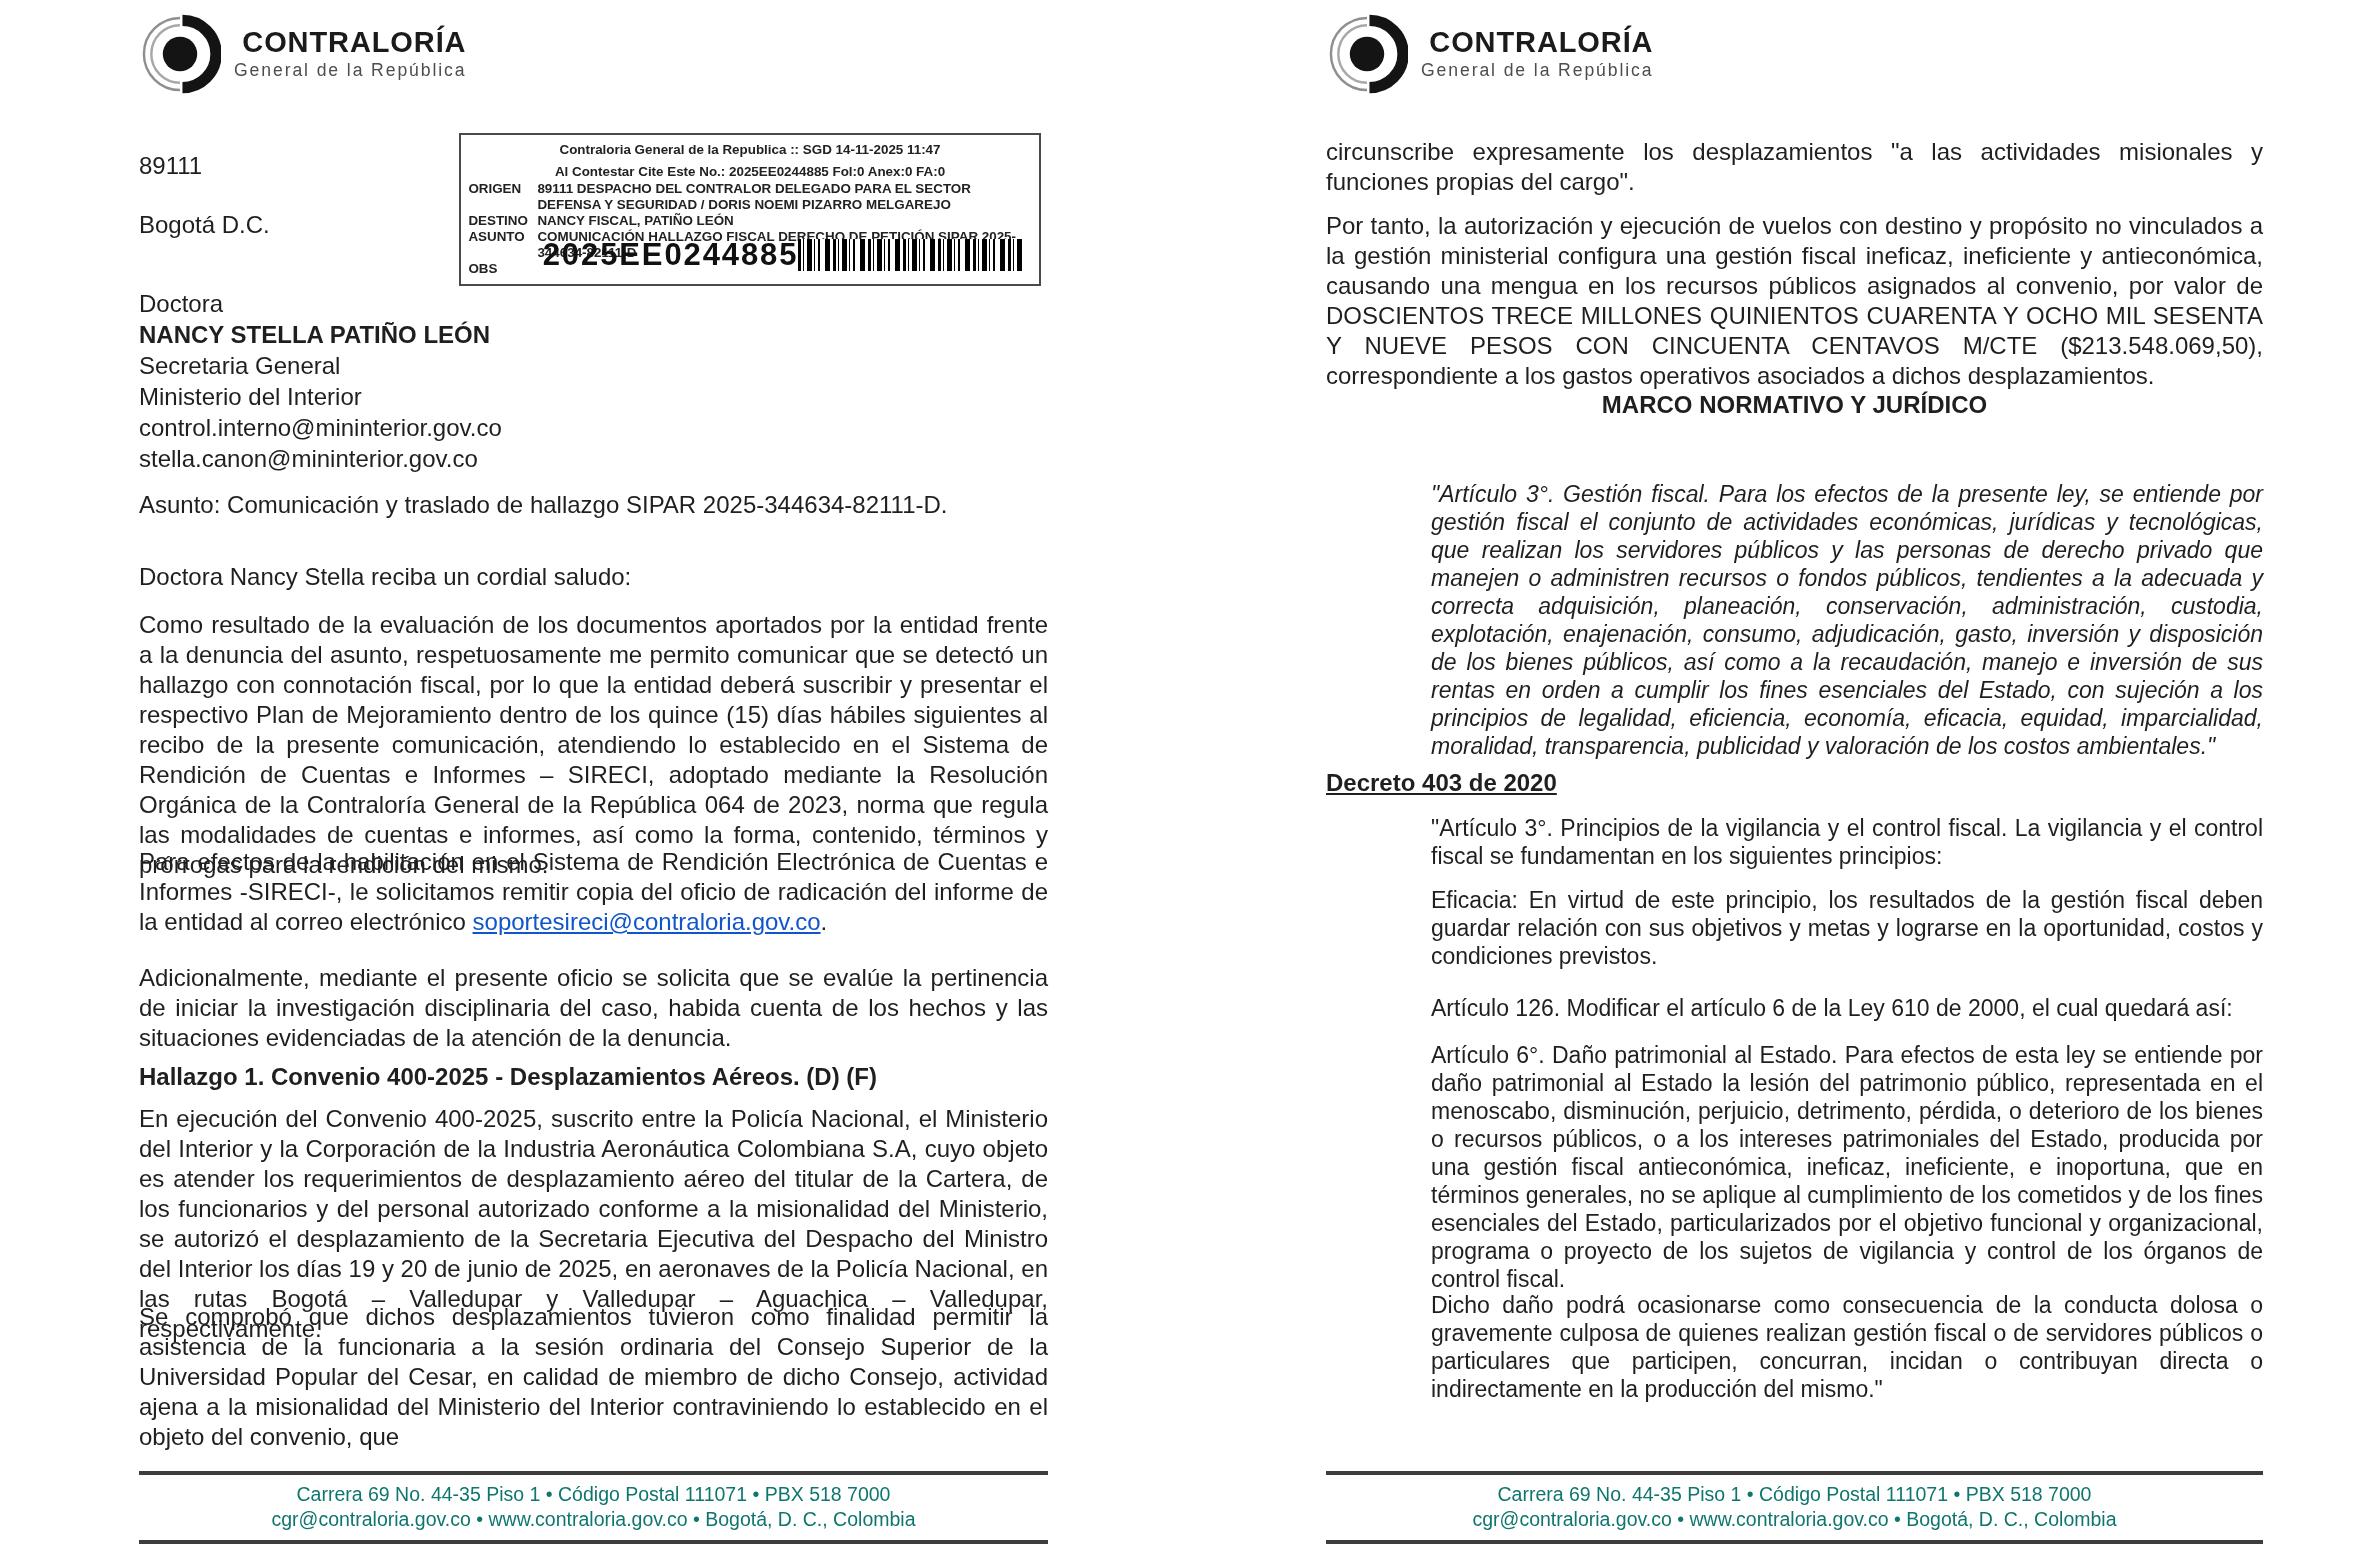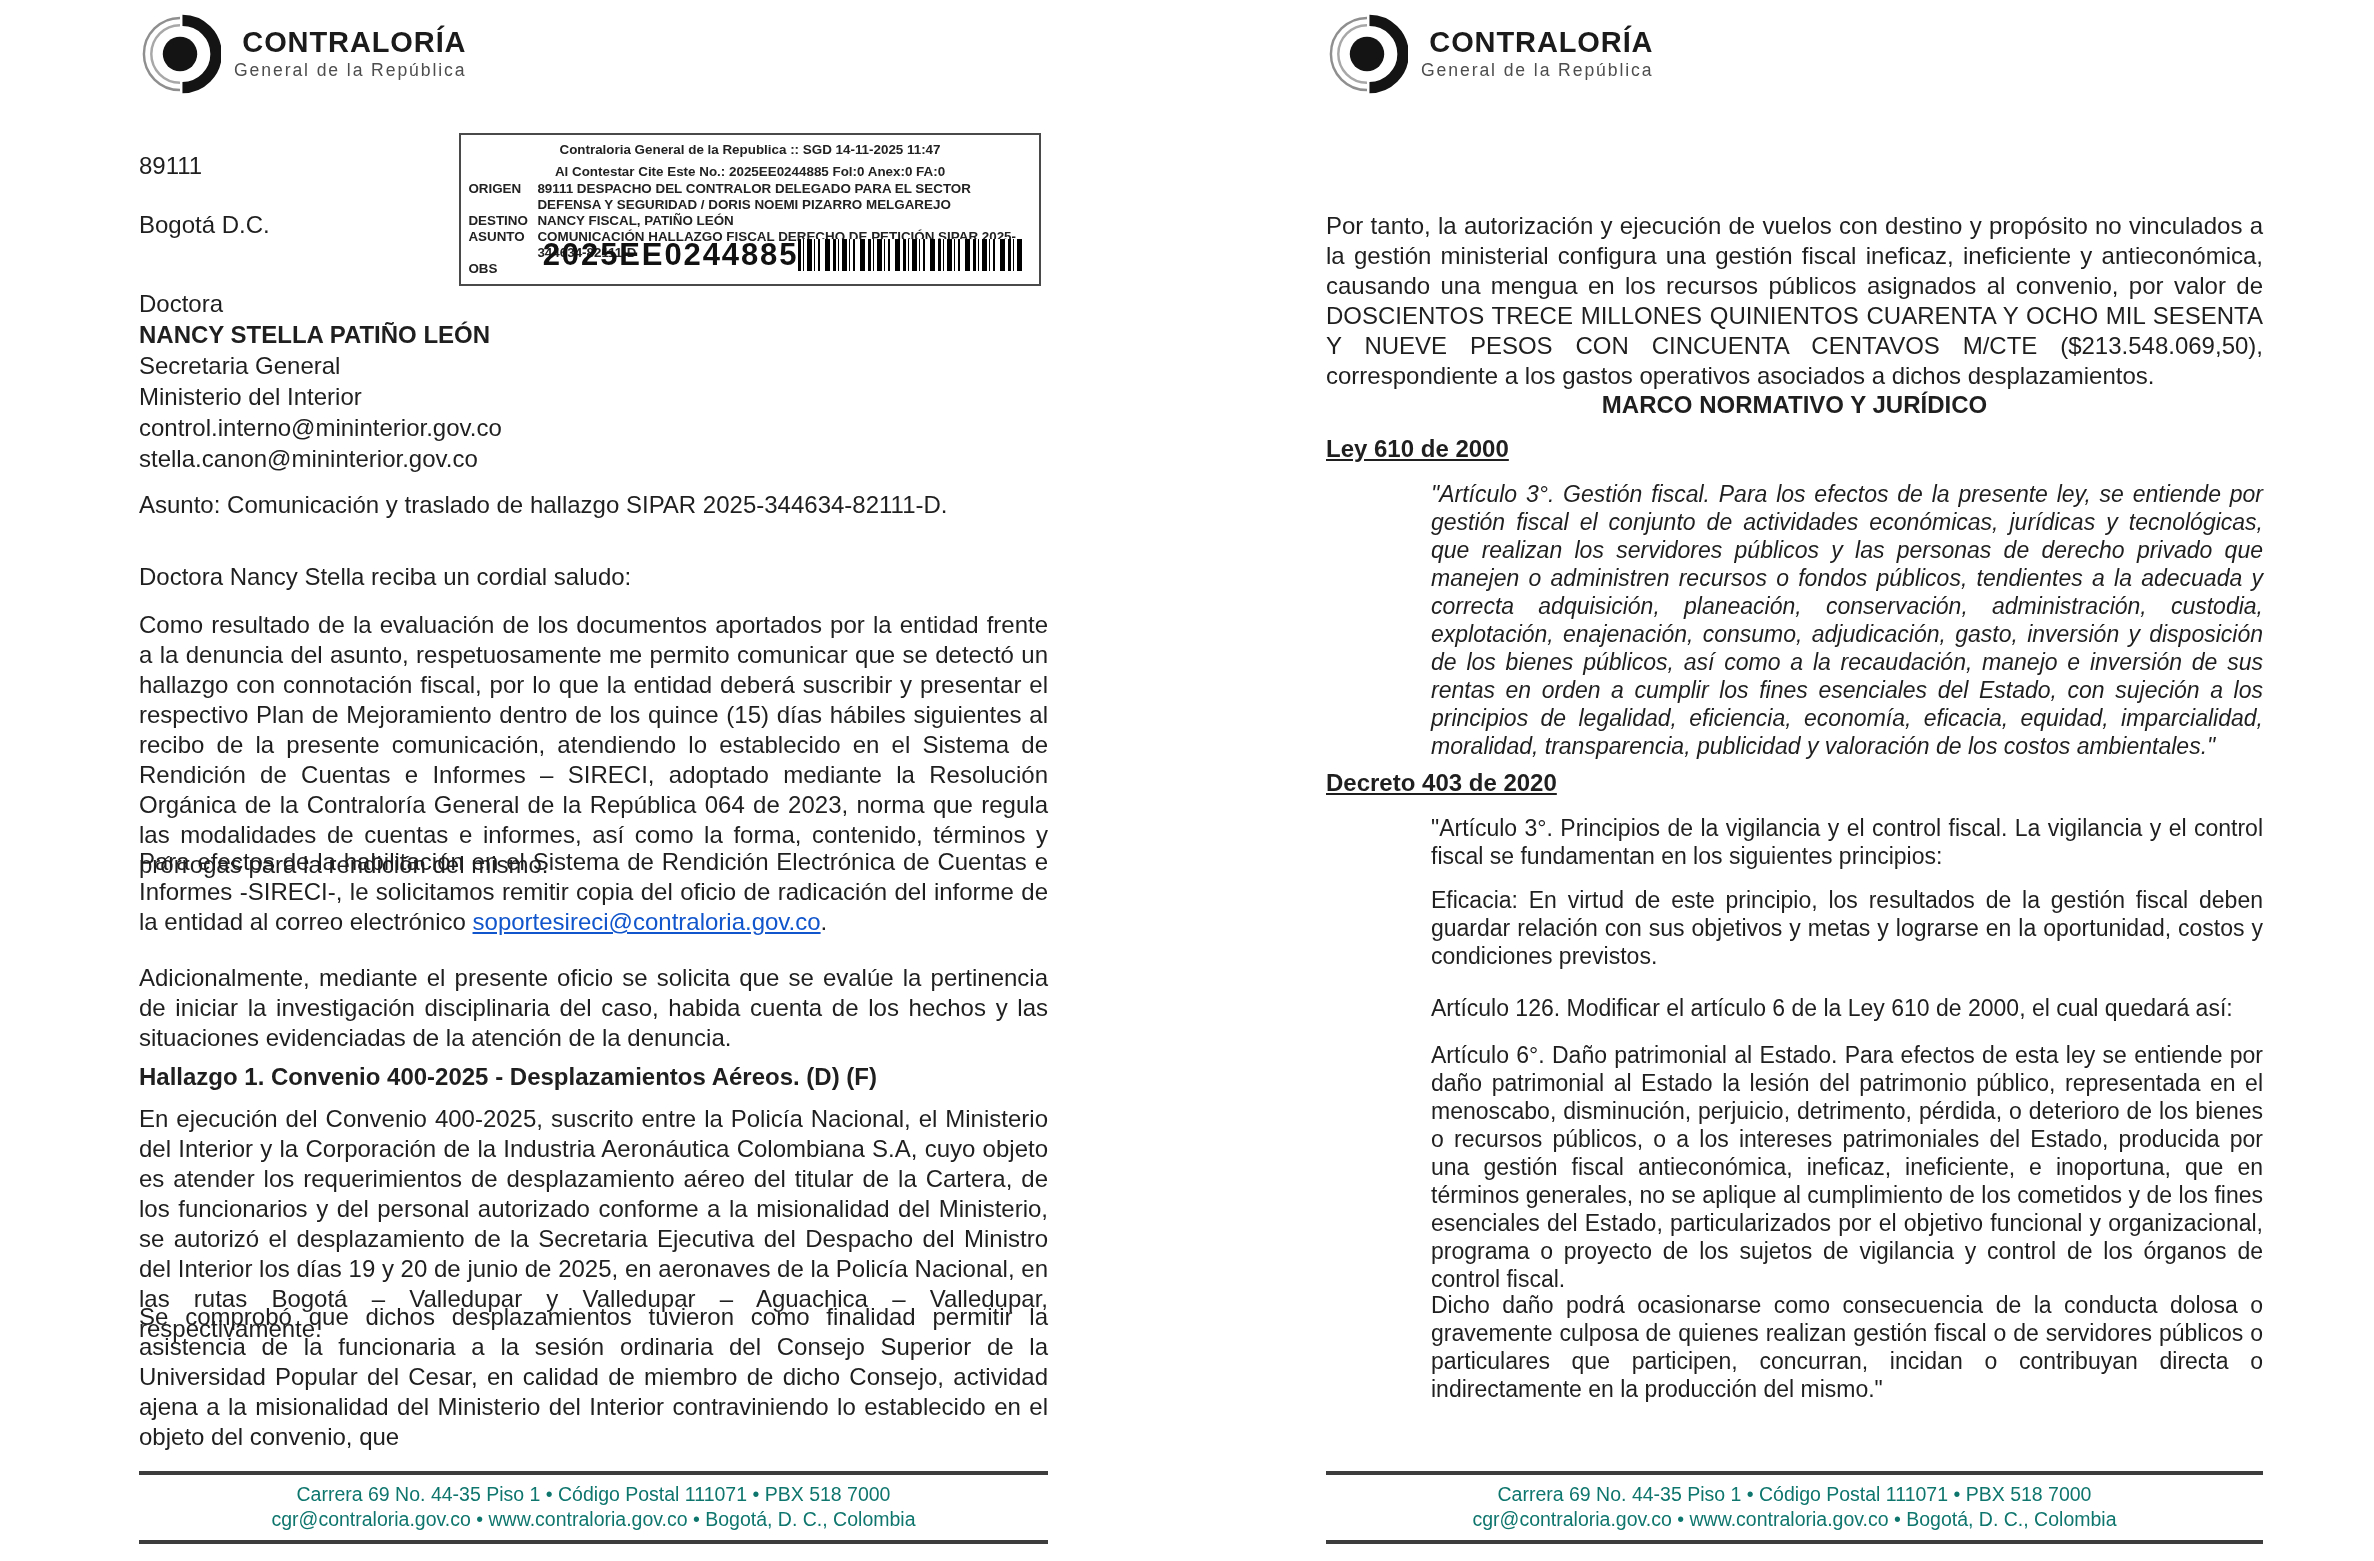--- a/index.html
+++ b/index.html
@@ -152,26 +152,26 @@
         <path d="M50 15 A35 35 0 0 0 50 85" stroke="#a8a8a8" stroke-width="3" fill="none"></path>
         <path d="M53 9 A41 41 0 0 1 53 91" stroke="#141414" stroke-width="14" fill="none"></path>
         <circle cx="50" cy="50" r="21" fill="#141414"></circle>
       </svg>
       <div>
         <div class="logo-name">CONTRALORÍA</div>
         <div class="logo-tagline">General de la República</div>
       </div>
     </div>
 
+    <div class="blk body-text" style="top:137px;">circunscribe expresamente los desplazamientos "a las actividades misionales y funciones propias del cargo".</div>
 
     <div class="blk body-text" style="top:211px;">Por tanto, la autorización y ejecución de vuelos con destino y propósito no vinculados a la gestión ministerial configura una gestión fiscal ineficaz, ineficiente y antieconómica, causando una mengua en los recursos públicos asignados al convenio, por valor de DOSCIENTOS TRECE MILLONES QUINIENTOS CUARENTA Y OCHO MIL SESENTA Y NUEVE PESOS CON CINCUENTA CENTAVOS M/CTE ($213.548.069,50), correspondiente a los gastos operativos asociados a dichos desplazamientos.</div>
 
     <div class="blk section-title" style="top:390px;">MARCO NORMATIVO Y JURÍDICO</div>
 
-    <div class="blk law-heading" style="top:434px;">Ley 610 de 2000</div>
 
     <div class="blk quote italic" style="top:480px;">"Artículo 3°. Gestión fiscal. Para los efectos de la presente ley, se entiende por gestión fiscal el conjunto de actividades económicas, jurídicas y tecnológicas, que realizan los servidores públicos y las personas de derecho privado que manejen o administren recursos o fondos públicos, tendientes a la adecuada y correcta adquisición, planeación, conservación, administración, custodia, explotación, enajenación, consumo, adjudicación, gasto, inversión y disposición de los bienes públicos, así como a la recaudación, manejo e inversión de sus rentas en orden a cumplir los fines esenciales del Estado, con sujeción a los principios de legalidad, eficiencia, economía, eficacia, equidad, imparcialidad, moralidad, transparencia, publicidad y valoración de los costos ambientales."</div>
 
     <div class="blk law-heading" style="top:768px;">Decreto 403 de 2020</div>
 
     <div class="blk quote" style="top:814px;"><span>"Artículo 3°. </span><span class="q-italic">Principios de la vigilancia y el control fiscal</span><span>. La vigilancia y el control fiscal se fundamentan en los siguientes principios:</span></div>
 
     <div class="blk quote" style="top:886px;">Eficacia: En virtud de este principio, los resultados de la gestión fiscal deben guardar relación con sus objetivos y metas y lograrse en la oportunidad, costos y condiciones previstos.</div>
 
     <div class="blk quote" style="top:994px;">Artículo 126. Modificar el artículo 6 de la Ley 610 de 2000, el cual quedará así:</div>

